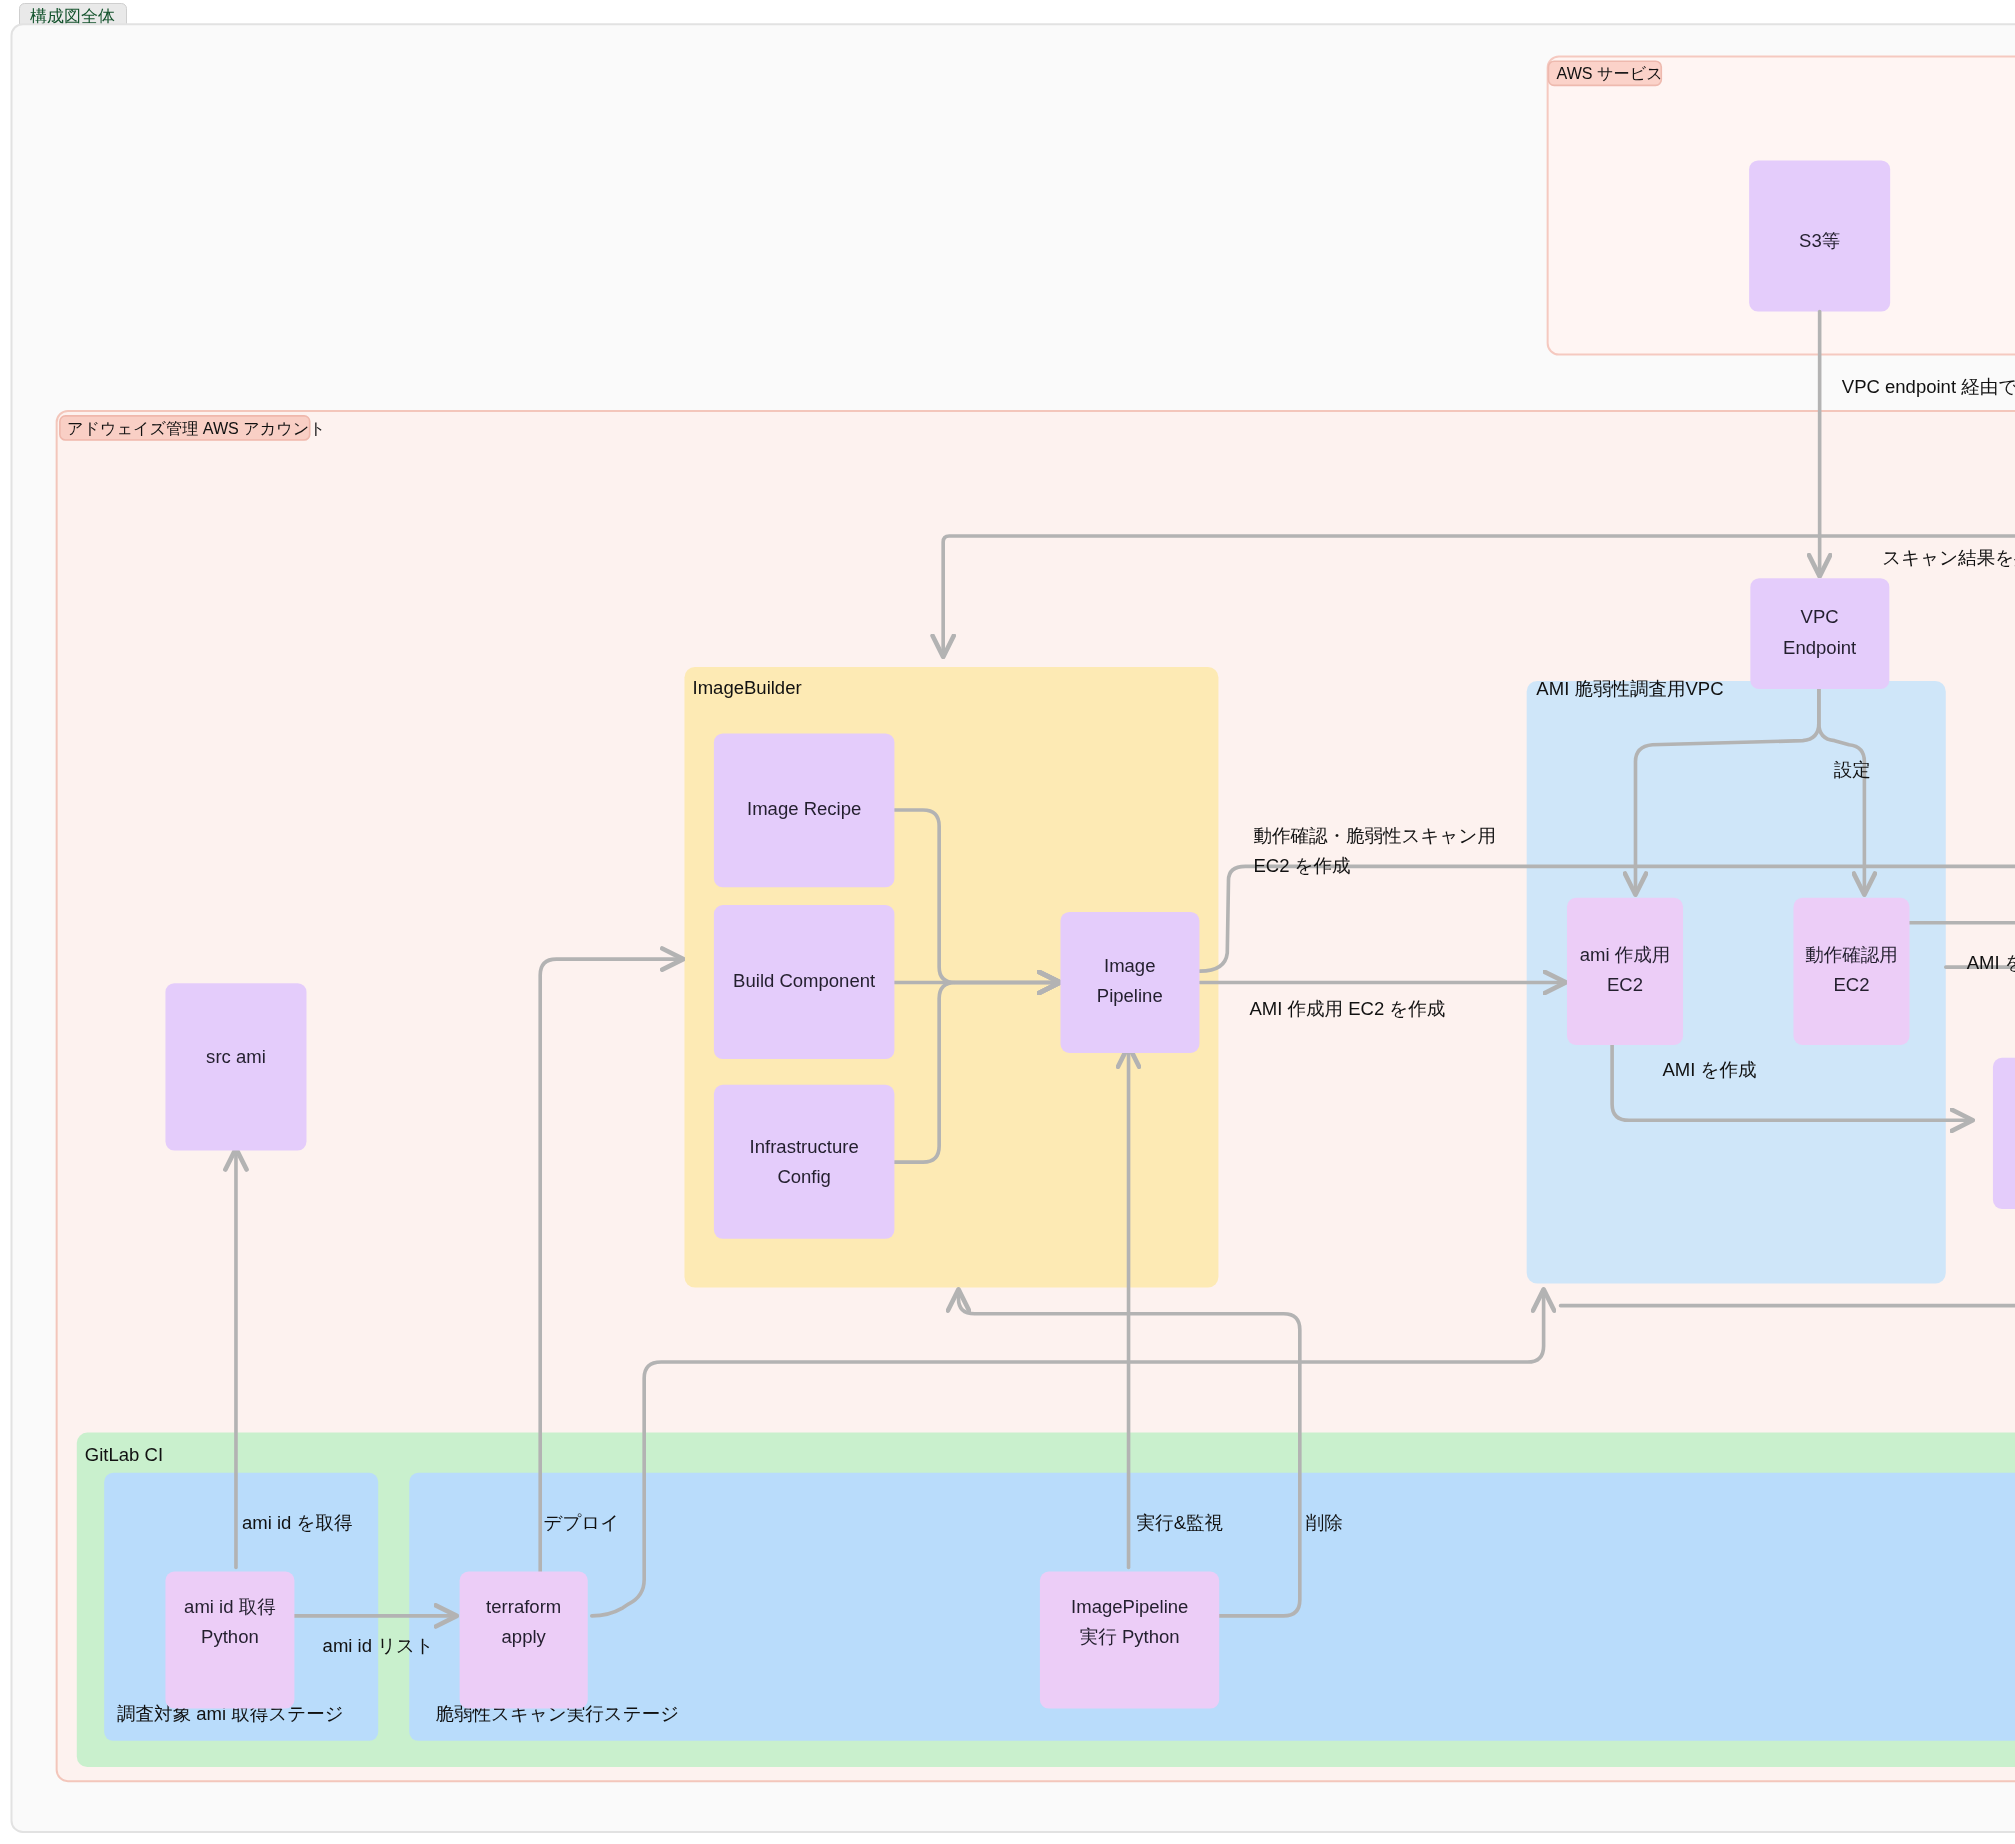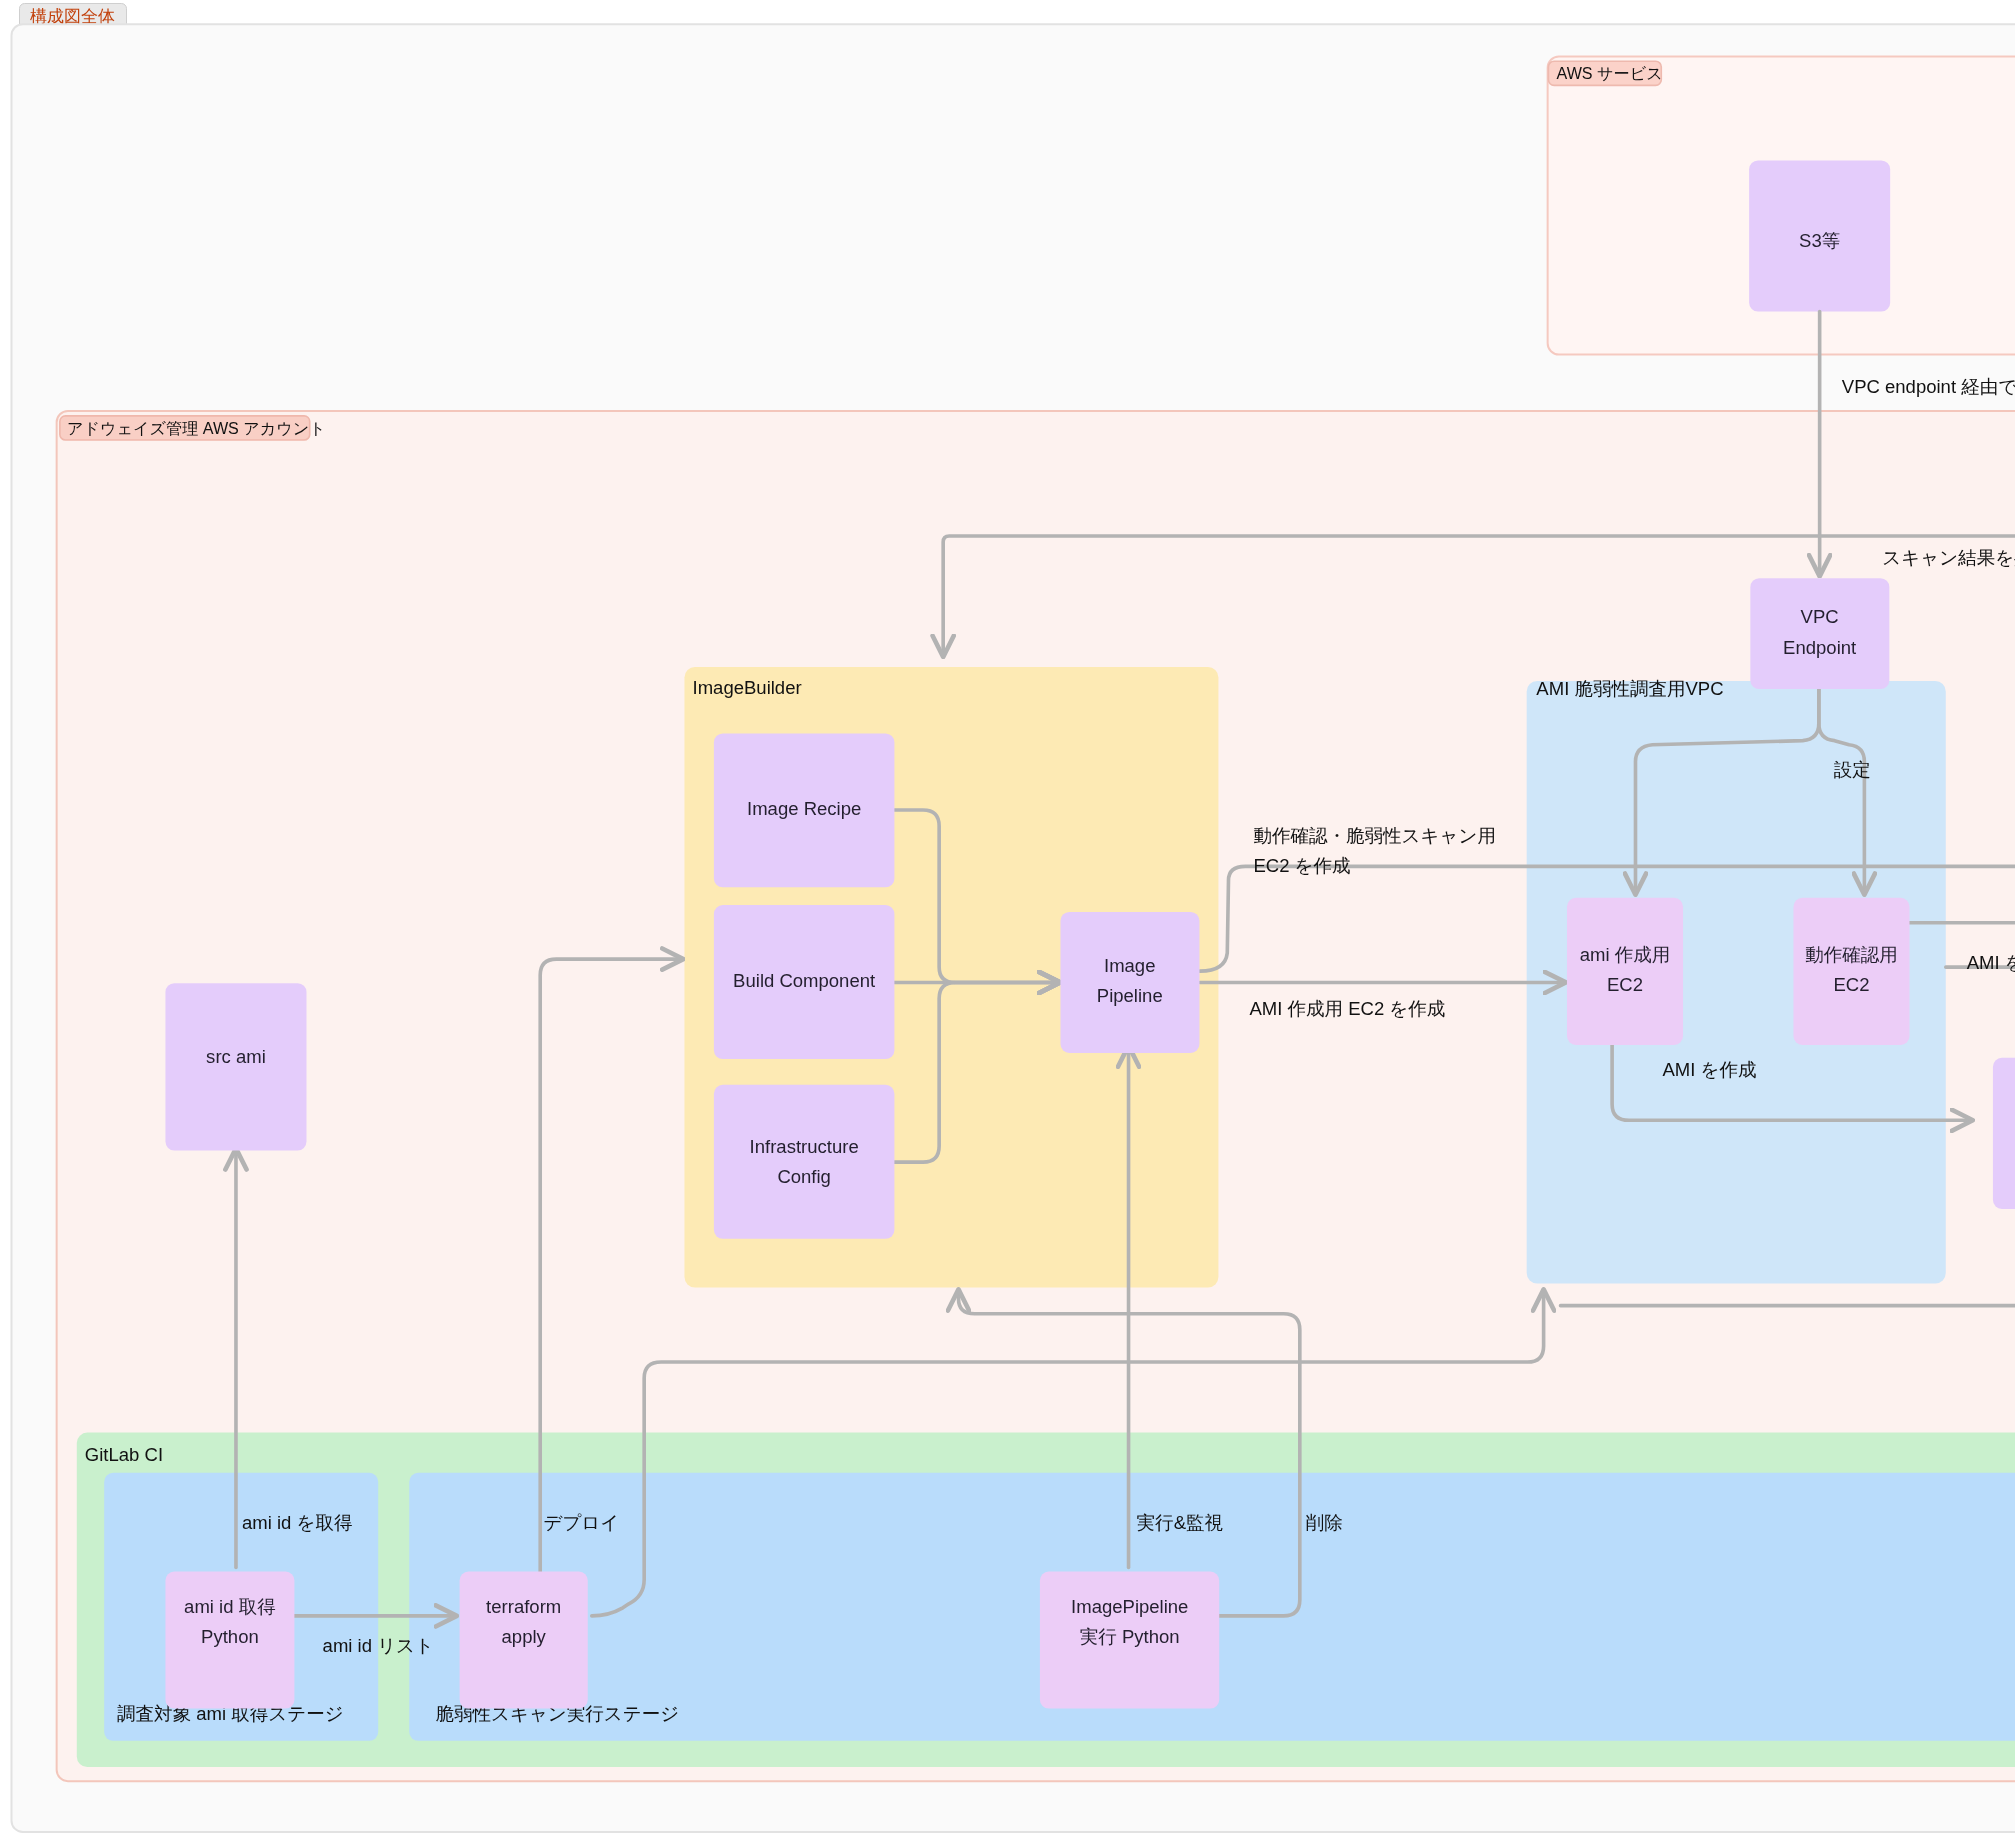--- a/index.html
+++ b/index.html
@@ -2,21 +2,21 @@
 <html style="font-size:6.4px"><head>
 <meta charset="utf-8">
 <style>
   html,body{margin:0;padding:0;background:#ffffff;}
   body{font-family:"Liberation Sans","DejaVu Sans",sans-serif;}
   #stage{position:relative;width:2515px;height:1844px;background:#ffffff;}
   #diagram{position:absolute;left:0;top:0;width:2515px;height:1844px;}
   .tab{
     position:absolute;left:18.5px;top:3.2px;
     background:#e9e9e9;border:0.4px solid #cfcfcf;border-radius:5.6px;
-    padding:4px 10.5px;font-size:17px;color:#c2410c;line-height:1;
+    padding:4px 10.5px;font-size:17px;color:#14532d;line-height:1;
   }
   text{font-family:"Liberation Sans","DejaVu Sans",sans-serif;}
   .nodeLabel{font-size:46px;fill:#231f2e;}
   .edgeLabel{font-size:46px;fill:#111111;}
   .clusterLabel{font-size:46px;fill:#111111;}
   .badgeLabel{font-size:40px;fill:#111111;}
   .edge{fill:none;stroke:#b3b3b3;stroke-width:9;stroke-linecap:round;stroke-linejoin:round;}
 </style>
 </head>
 <body>

